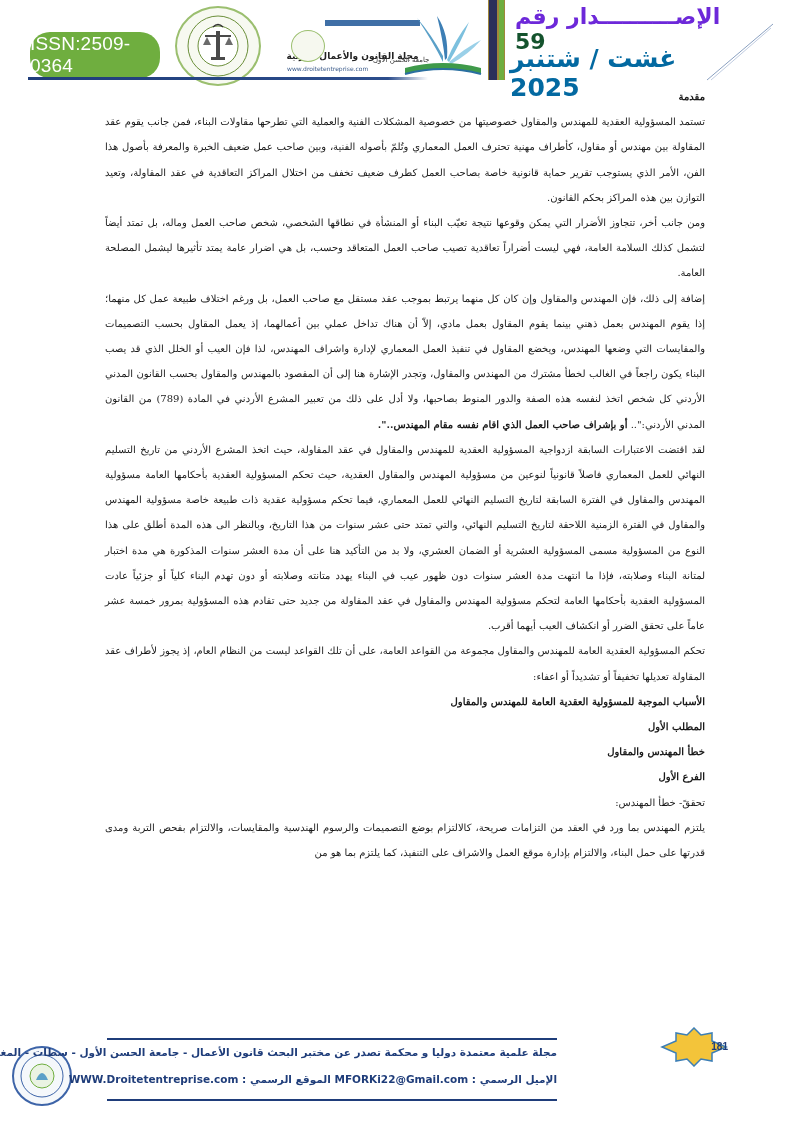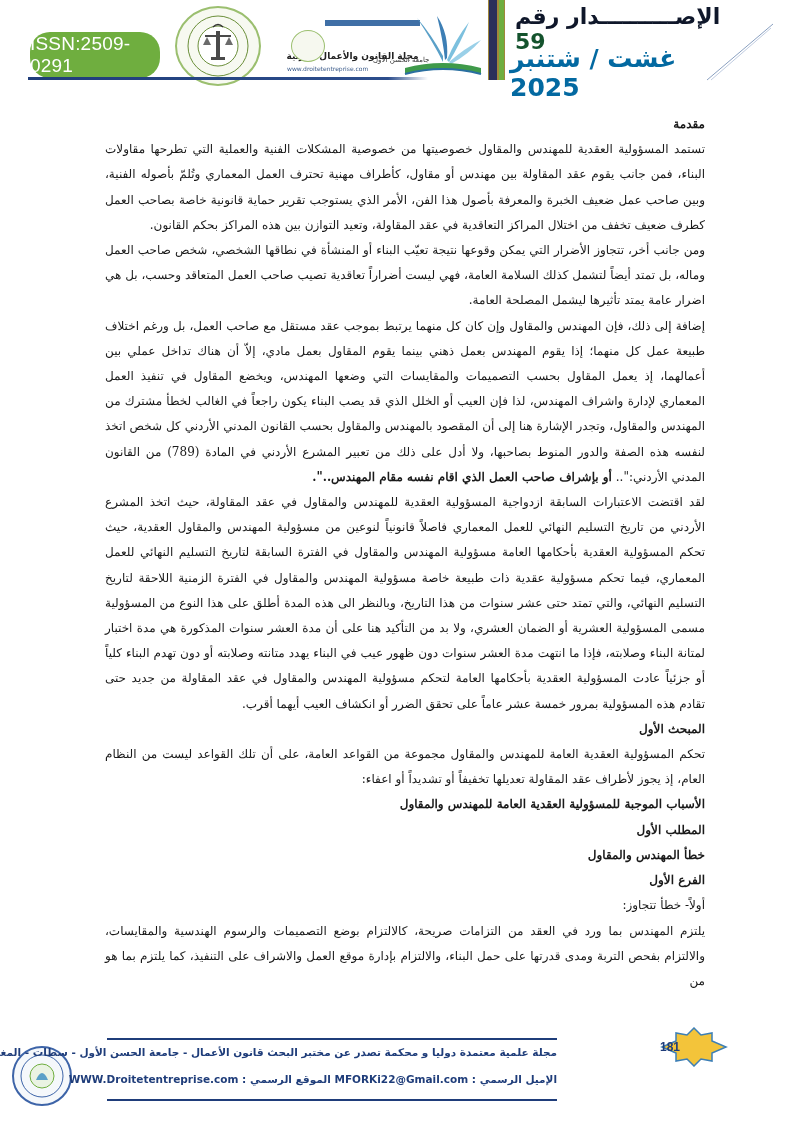--- a/index.html
+++ b/index.html
@@ -27,55 +27,55 @@
   .journal-banner .juni { position: absolute; left: 90px; top: 52px; font-size: 7px; color: #333;
           font-family: "DejaVu Sans", sans-serif; direction: rtl; }
   .journal-banner svg.book { position: absolute; left: 120px; top: 8px; width: 80px; height: 66px; }
   .header-rule { position: absolute; left: 28px; top: 77px; width: 400px; height: 3px;
                  background: linear-gradient(90deg, #1f3d7a, #2c4d8c 90%, #ffffff); }
   .vbar { position: absolute; top: 0; width: 8px; height: 80px; }
   .vbar.a { left: 488px; background: #2a2f5a; border-left: 1px solid #a0873a; border-right: 1px solid #a0873a; }
   .vbar.b { left: 498px; width: 5px; background: #6fae3f; border-left: 1px solid #a0873a; border-right: 1px solid #a0873a; }
   .issue-line { position: absolute; left: 515px; top: 4px; width: 230px; direction: rtl; text-align: left;
                 font-family: "DejaVu Sans", sans-serif; font-weight: bold; font-size: 22px; }
-  .issue-line .lbl { color: #0f172a; }
+  .issue-line .lbl { color: #6d28d9; }
   .issue-line .num { color: #14532d; }
   .date-line { position: absolute; left: 510px; top: 44px; width: 240px; direction: rtl; text-align: left;
                font-family: "DejaVu Sans", sans-serif; font-weight: bold; font-size: 25px; color: #0369a1; }
   .diag { position: absolute; left: 705px; top: 22px; width: 70px; height: 60px; }
 
   
-  .content { position: absolute; left: 105px; top: 112px; width: 600px; direction: rtl; text-align: justify;
-             font-size: 12px; line-height: 25.2px; }
+  .content { position: absolute; left: 105px; top: 84px; width: 600px; direction: rtl; text-align: justify;
+             font-size: 10px; line-height: 25.2px; }
   .content p { margin: 0; }
   .content .h { font-weight: bold; }
   .content b { font-weight: bold; }
 
   
   .footer-seal { position: absolute; left: 12px; top: 1046px; width: 56px; height: 56px; border-radius: 50%;
                  border: 2px solid #3d64a8; background: #f5f8fb; display: flex; align-items: center; justify-content: center; }
   .footer-seal svg { width: 48px; height: 48px; }
   .frule { position: absolute; left: 107px; width: 450px; height: 2px; background: #1f3d7a; }
   .frule.top { top: 1038px; }
   .frule.bot { top: 1099px; }
   .footer-l1 { position: absolute; left: 107px; top: 1046px; width: 450px; direction: rtl; text-align: right;
                font-family: "DejaVu Sans", sans-serif; font-weight: bold; font-size: 10.5px; color: #1f3d7a; white-space: nowrap; }
   .footer-l2 { position: absolute; left: 107px; top: 1073px; width: 450px; direction: rtl; text-align: left;
                font-family: "DejaVu Sans", sans-serif; font-weight: bold; font-size: 10.5px; color: #1f3d7a; white-space: nowrap; }
   .footer-l2 .lat { direction: ltr; unicode-bidi: embed; }
   .page-badge { position: absolute; left: 660px; top: 1027px; width: 68px; height: 40px; }
   .page-badge svg { position: absolute; left: 0; top: 0; width: 68px; height: 40px; }
-  .page-badge span { position: absolute; left: 0; top: 0; width: 68px; height: 40px; line-height: 40px; text-align: left;
-                     font-family: "Liberation Sans", sans-serif; font-weight: bold; font-size: 12px; color: #1f3d7a; }
+  .page-badge span { position: absolute; left: 0; top: 0; width: 68px; height: 40px; line-height: 40px; text-align: right;
+                     font-family: "Liberation Sans", sans-serif; font-weight: bold; font-size: 10px; color: #1f3d7a; }
 </style>
 </head>
 <body>
 
 <div class="header">
-  <div class="issn">ISSN:2509-0291</div>
+  <div class="issn">ISSN:2509-0364</div>
 
   <div class="lab-seal">
     <svg viewBox="0 0 70 66">
       <circle cx="35" cy="33" r="30" fill="none" stroke="#6b8f3a" stroke-width="1"></circle>
       <circle cx="35" cy="33" r="20" fill="#ffffff" stroke="#6b8f3a" stroke-width="1"></circle>
       <rect x="33" y="18" width="4" height="26" fill="#4a4a4a"></rect>
       <rect x="22" y="22" width="26" height="2" fill="#4a4a4a"></rect>
       <path d="M20 32 L24 24 L28 32 Z" fill="#6b6b6b"></path>
       <path d="M42 32 L46 24 L50 32 Z" fill="#6b6b6b"></path>
       <rect x="28" y="44" width="14" height="3" fill="#4a4a4a"></rect>
@@ -117,27 +117,26 @@
 
 <div class="content">
   <p class="h">مقدمة</p>
   <p>تستمد المسؤولية العقدية للمهندس والمقاول خصوصيتها من خصوصية المشكلات الفنية والعملية التي تطرحها مقاولات البناء، فمن جانب يقوم عقد المقاولة بين مهندس أو مقاول، كأطراف مهنية تحترف العمل المعماري وتُلمّ بأصوله الفنية، وبين صاحب عمل ضعيف الخبرة والمعرفة بأصول هذا الفن، الأمر الذي يستوجب تقرير حماية قانونية خاصة بصاحب العمل كطرف ضعيف تخفف من اختلال المراكز التعاقدية في عقد المقاولة، وتعيد التوازن بين هذه المراكز بحكم القانون.</p>
   <p>ومن جانب أخر، تتجاوز الأضرار التي يمكن وقوعها نتيجة تعيّب البناء أو المنشأة في نطاقها الشخصي، شخص صاحب العمل وماله، بل تمتد أيضاً لتشمل كذلك السلامة العامة، فهي ليست أضراراً تعاقدية تصيب صاحب العمل المتعاقد وحسب، بل هي اضرار عامة يمتد تأثيرها ليشمل المصلحة العامة.</p>
   <p>
     <span>إضافة إلى ذلك، فإن المهندس والمقاول وإن كان كل منهما يرتبط بموجب عقد مستقل مع صاحب العمل، بل ورغم اختلاف طبيعة عمل كل منهما؛ إذا يقوم المهندس بعمل ذهني بينما يقوم المقاول بعمل مادي، إلاّ أن هناك تداخل عملي بين أعمالهما، إذ يعمل المقاول بحسب التصميمات والمقايسات التي وضعها المهندس، ويخضع المقاول في تنفيذ العمل المعماري لإدارة واشراف المهندس، لذا فإن العيب أو الخلل الذي قد يصب البناء يكون راجعاً في الغالب لخطأ مشترك من المهندس والمقاول، وتجدر الإشارة هنا إلى أن المقصود بالمهندس والمقاول بحسب القانون المدني الأردني كل شخص اتخذ لنفسه هذه الصفة والدور المنوط بصاحبها، ولا أدل على ذلك من تعبير المشرع الأردني في المادة (789) من القانون المدني الأردني:"..</span>
     <b>أو بإشراف صاحب العمل الذي اقام نفسه مقام المهندس..".</b>
   </p>
   <p>لقد اقتضت الاعتبارات السابقة ازدواجية المسؤولية العقدية للمهندس والمقاول في عقد المقاولة، حيث اتخذ المشرع الأردني من تاريخ التسليم النهائي للعمل المعماري فاصلاً قانونياً لنوعين من مسؤولية المهندس والمقاول العقدية، حيث تحكم المسؤولية العقدية بأحكامها العامة مسؤولية المهندس والمقاول في الفترة السابقة لتاريخ التسليم النهائي للعمل المعماري، فيما تحكم مسؤولية عقدية ذات طبيعة خاصة مسؤولية المهندس والمقاول في الفترة الزمنية اللاحقة لتاريخ التسليم النهائي، والتي تمتد حتى عشر سنوات من هذا التاريخ، وبالنظر الى هذه المدة أطلق على هذا النوع من المسؤولية مسمى المسؤولية العشرية أو الضمان العشري، ولا بد من التأكيد هنا على أن مدة العشر سنوات المذكورة هي مدة اختبار لمتانة البناء وصلابته، فإذا ما انتهت مدة العشر سنوات دون ظهور عيب في البناء يهدد متانته وصلابته أو دون تهدم البناء كلياً أو جزئياً عادت المسؤولية العقدية بأحكامها العامة لتحكم مسؤولية المهندس والمقاول في عقد المقاولة من جديد حتى تقادم هذه المسؤولية بمرور خمسة عشر عاماً على تحقق الضرر أو انكشاف العيب أيهما أقرب.</p>
-  <p class="h">المبحث الأول</p>
   <p>تحكم المسؤولية العقدية العامة للمهندس والمقاول مجموعة من القواعد العامة، على أن تلك القواعد ليست من النظام العام، إذ يجوز لأطراف عقد المقاولة تعديلها تخفيفاً أو تشديداً أو اعفاء:</p>
   <p class="h">الأسباب الموجبة للمسؤولية العقدية العامة للمهندس والمقاول</p>
   <p class="h">المطلب الأول</p>
   <p class="h">خطأ المهندس والمقاول</p>
   <p class="h">الفرع الأول</p>
-  <p>أولاً- خطأ تتجاوز:</p>
+  <p>تحققً- خطأ المهندس:</p>
   <p>يلتزم المهندس بما ورد في العقد من التزامات صريحة، كالالتزام بوضع التصميمات والرسوم الهندسية والمقايسات، والالتزام بفحص التربة ومدى قدرتها على حمل البناء، والالتزام بإدارة موقع العمل والاشراف على التنفيذ، كما يلتزم بما هو من</p>
 </div>
 
 <div class="footer-seal">
   <svg viewBox="0 0 48 48">
     <circle cx="24" cy="24" r="21" fill="none" stroke="#3d64a8" stroke-width="1"></circle>
     <circle cx="24" cy="24" r="12" fill="#eaf3e3" stroke="#6fae3f" stroke-width="1"></circle>
     <path d="M18 28 Q24 14 30 28" fill="#5aa0c8"></path>
   </svg>
 </div>

